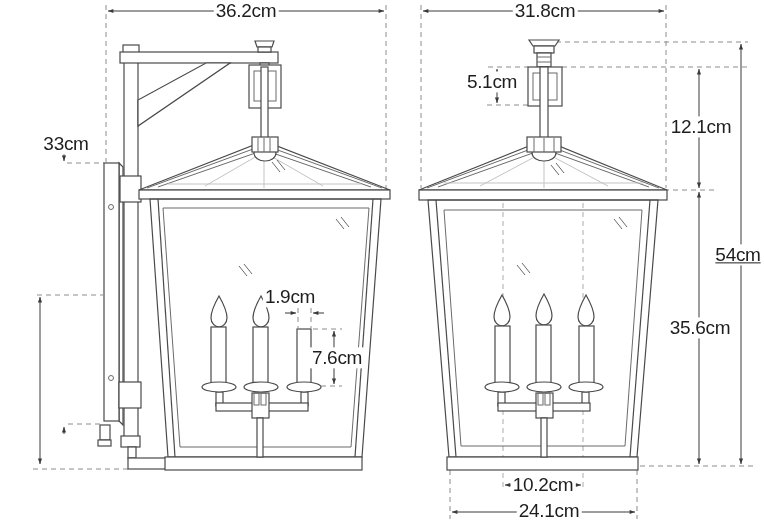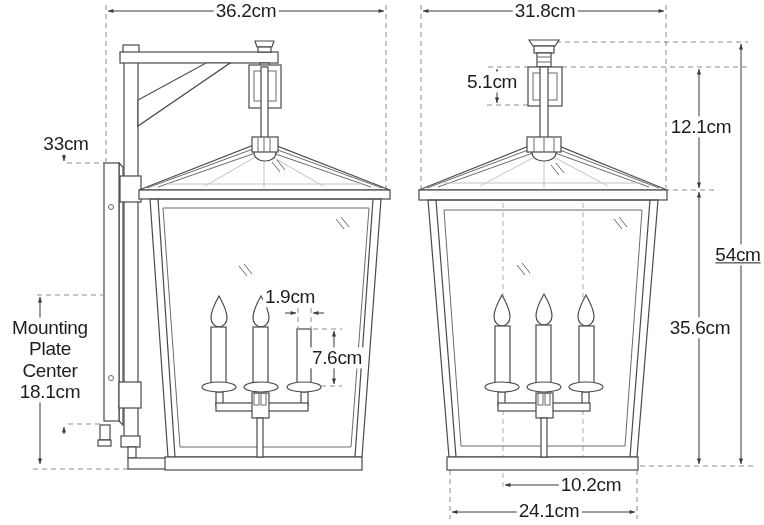--- a/index.html
+++ b/index.html
@@ -186,26 +186,22 @@
     <line class="dim" x1="324" y1="313" x2="313" y2="313" marker-end="url(#ah)"></line>
 
     <line class="dim" x1="64" y1="152" x2="64" y2="161" marker-end="url(#ah)"></line>
     <line class="dim" x1="64" y1="434" x2="64" y2="427" marker-end="url(#ah)"></line>
   </g>
 </svg>
 
 <div class="lbl" style="left:246px;top:11px;">36.2cm</div>
 <div class="lbl" style="left:545px;top:11px;text-align:center;">31.8cm</div>
 <div class="lbl" style="left:66px;top:144px;">33cm</div>
-<div class="lbl multi" style="left:50px;top:360px;">Mounting
-Plate
-Center
-18.1cm</div>
 <div class="lbl" style="left:290px;top:297px;">1.9cm</div>
 <div class="lbl" style="left:337px;top:358px;">7.6cm</div>
 <div class="lbl" style="left:492px;top:82px;">5.1cm</div>
 <div class="lbl" style="left:701px;top:127px;">12.1cm</div>
 <div class="lbl" style="left:738px;top:255px;text-decoration:underline;">54cm</div>
 <div class="lbl" style="left:700px;top:328px;">35.6cm</div>
-<div class="lbl" style="left:543px;top:485px;margin-left:48px;">10.2cm</div>
+<div class="lbl" style="left:543px;top:485px;">10.2cm</div>
 <div class="lbl" style="left:549px;top:511px;">24.1cm</div>
 
 </div>
 
 </body></html>

